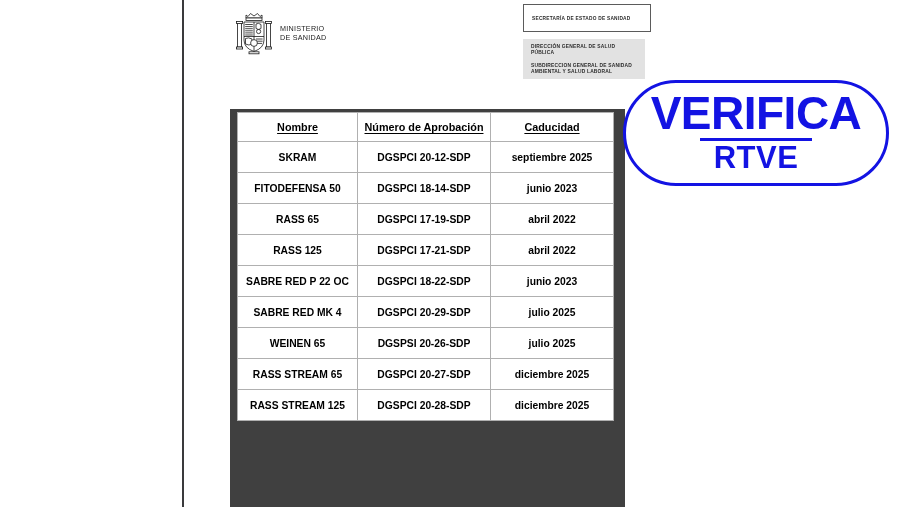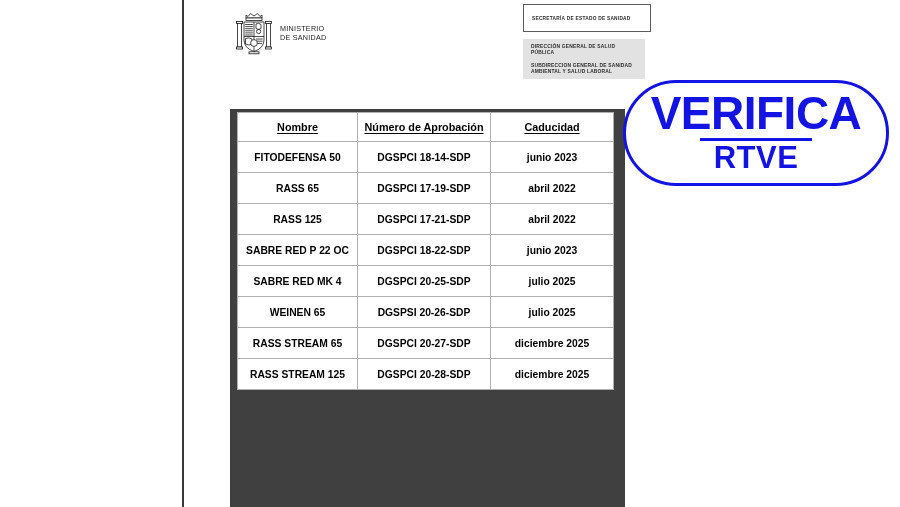--- a/index.html
+++ b/index.html
@@ -280,20 +280,25 @@
       </colgroup>
       <thead>
         <tr>
           <th><span class="hdr">Nombre</span></th>
           <th><span class="hdr">Número de Aprobación</span></th>
           <th><span class="hdr">Caducidad</span></th>
         </tr>
       </thead>
       <tbody>
         <tr>
+            <td>SKRAM</td>
+            <td>DGSPCI 20-12-SDP</td>
+            <td>septiembre 2025</td>
+          </tr>
+        <tr>
             <td>FITODEFENSA 50</td>
             <td>DGSPCI 18-14-SDP</td>
             <td>junio 2023</td>
           </tr>
         <tr>
             <td>RASS 65</td>
             <td>DGSPCI 17-19-SDP</td>
             <td>abril 2022</td>
           </tr>
         <tr>
@@ -301,21 +306,21 @@
             <td>DGSPCI 17-21-SDP</td>
             <td>abril 2022</td>
           </tr>
         <tr>
             <td>SABRE RED P 22 OC</td>
             <td>DGSPCI 18-22-SDP</td>
             <td>junio 2023</td>
           </tr>
         <tr>
             <td>SABRE RED MK 4</td>
-            <td>DGSPCI 20-25-SDP</td>
+            <td>DGSPCI 20-29-SDP</td>
             <td>julio 2025</td>
           </tr>
         <tr>
             <td>WEINEN 65</td>
             <td>DGSPSI 20-26-SDP</td>
             <td>julio 2025</td>
           </tr>
         <tr>
             <td>RASS STREAM 65</td>
             <td>DGSPCI 20-27-SDP</td>

